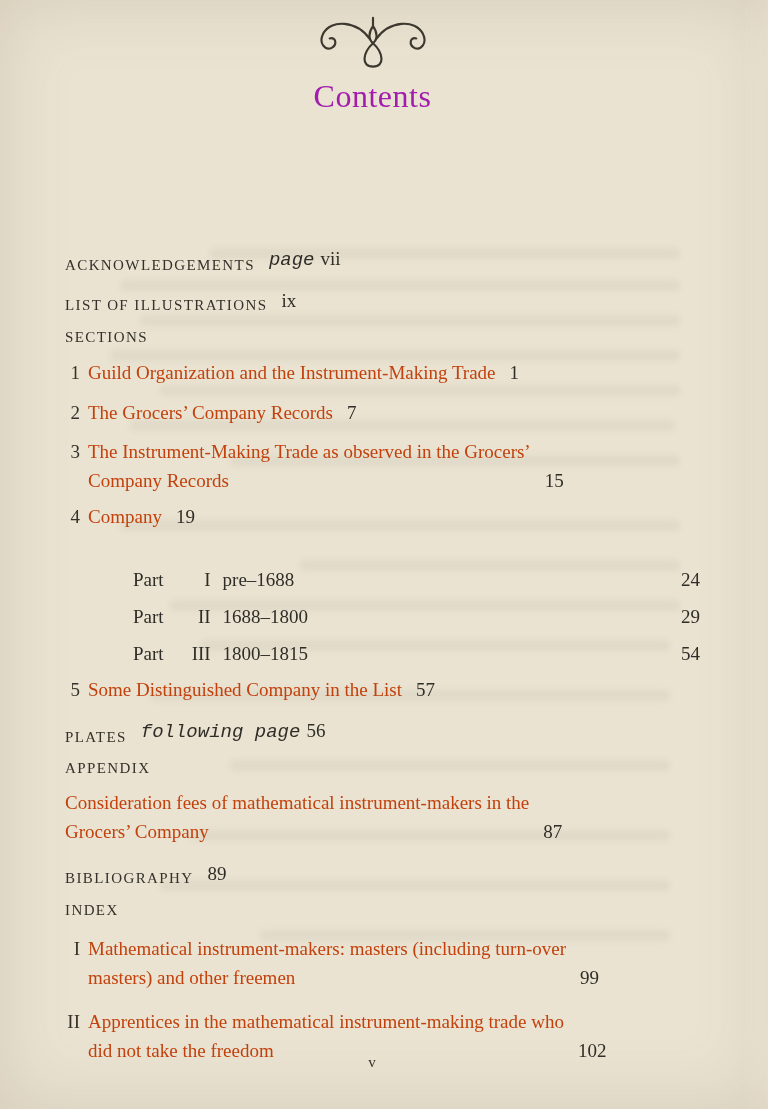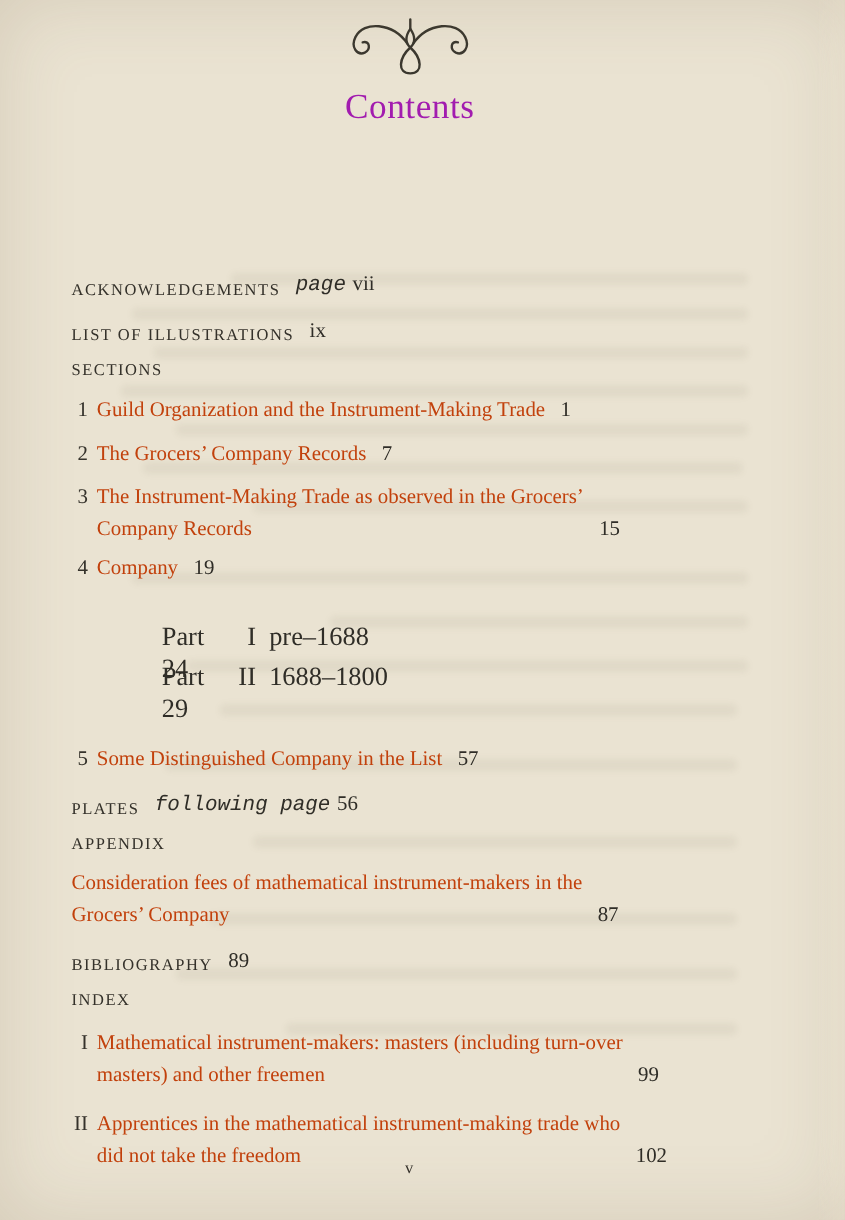--- a/index.html
+++ b/index.html
@@ -71,21 +71,21 @@
     margin-right:8px;color:#35322b;
   }
   .txt{color:#c2410c;}
   .pg{flex:none;margin-left:14px;white-space:nowrap;color:#2f2d27;}
   .it{font-style:italic;font-family:Liberation Mono, monospace;}
   .pg .it{margin-right:6px;}
 
   .part-row{
     position:absolute;left:133px;width:567px;
     display:flex;justify-content:space-between;align-items:baseline;
-    font-size:24px;line-height:29px;flex-direction:column;
+    font-size:19px;line-height:29px;
   }
   .part-num{display:inline-block;width:47px;text-align:right;}
   .part-range{margin-left:12px;}
 
   .folio{
     position:absolute;top:1054px;left:40px;width:665px;
     text-align:center;font-size:15px;letter-spacing:1px;color:#34312a;
   }
 </style>
 </head>
@@ -182,20 +182,26 @@
     <span class="pg">24</span>
   </div>
 
   <div class="part-row" style="top:602px">
     <span>
       <span>Part</span><span class="part-num">II</span><span class="part-range">1688–1800</span>
     </span>
     <span class="pg">29</span>
   </div>
 
+  <div class="part-row" style="top:639px">
+    <span>
+      <span>Part</span><span class="part-num">III</span><span class="part-range">1800–1815</span>
+    </span>
+    <span class="pg">54</span>
+  </div>
 
   <div class="row" style="top:675px">
     <span class="left-group">
       <span class="num">5</span>
       <span class="txt">Some Distinguished Company in the List</span>
     </span>
     <span class="pg">57</span>
   </div>
 
   <div class="row" style="top:716px">

